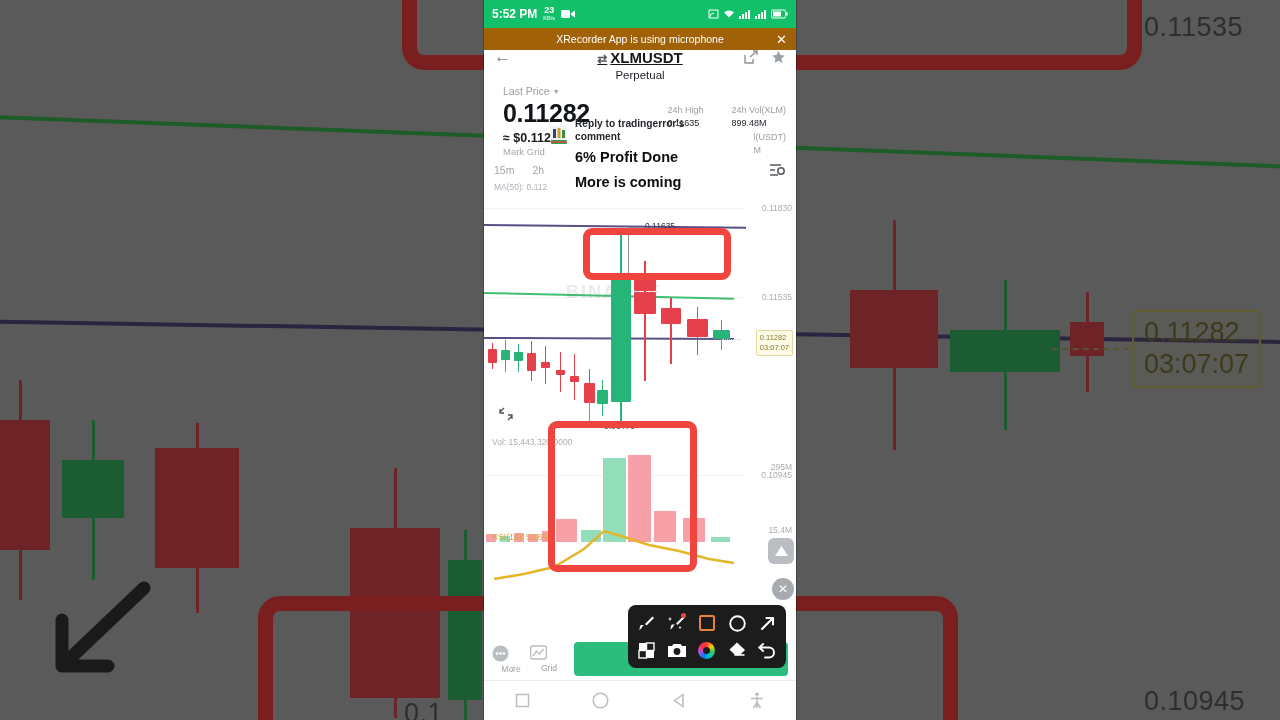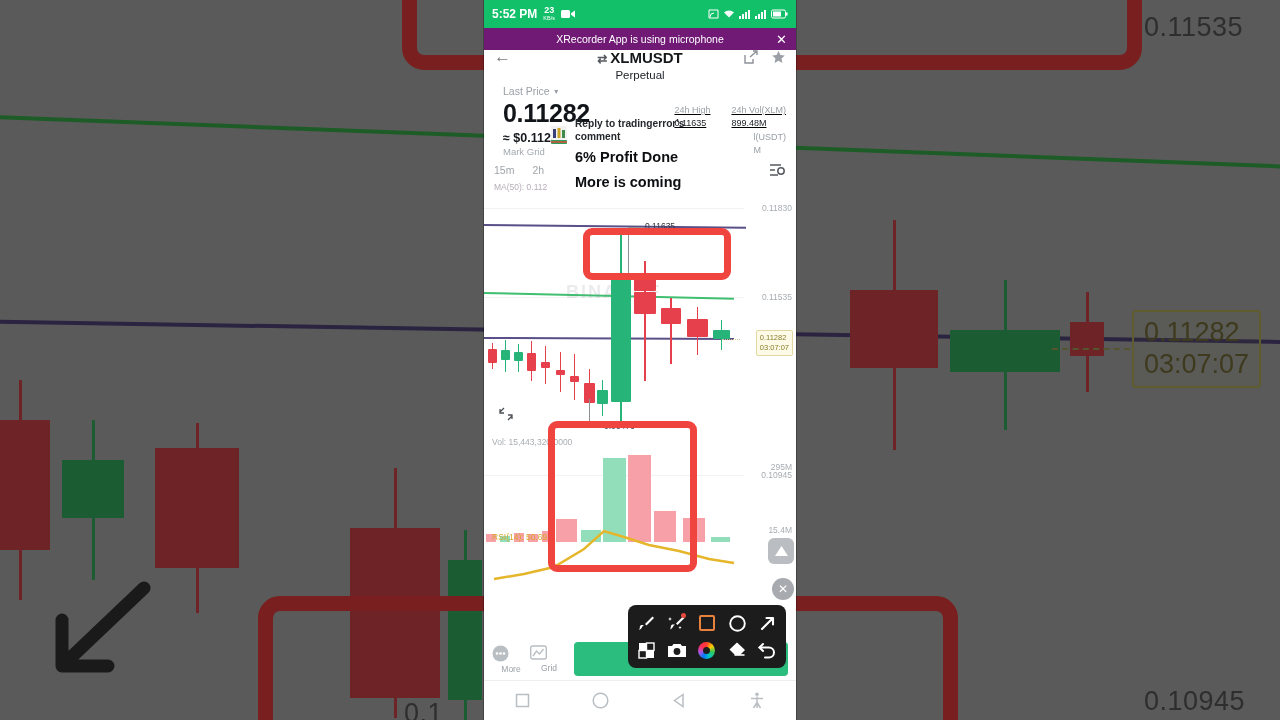--- a/index.html
+++ b/index.html
@@ -53,51 +53,51 @@
   }
   .sb-left { display: flex; align-items: center; gap: 6px; }
   .sb-time { font-size: 12px; font-weight: bold; }
   .sb-kb { line-height: 8px; text-align: center; }
   .sb-kb .num { font-size: 9px; font-weight: bold; display: block; }
   .sb-kb .unit { font-size: 5.5px; display: block; }
   .sb-right { margin-left: auto; display: flex; align-items: center; gap: 4px; }
 
   
   .mic-banner {
-    height: 22px; background: #701a75; color: #ffffff;
+    height: 22px; background: #a16207; color: #ffffff;
     display: flex; align-items: center; justify-content: center;
     font-size: 10.5px; position: relative; z-index: 39;
   }
   .mic-banner .close {
     position: absolute; right: 9px; top: 50%; transform: translateY(-50%);
     font-size: 13px; cursor: pointer;
   }
 
   
   .app-header {
     height: 26px; display: flex; align-items: center; padding: 0 10px;
     position: relative; margin-top: -6px;
   }
   .hdr-back { font-size: 17px; color: #7a7a7a; width: 24px; }
   .hdr-title {
     position: absolute; left: 0; right: 0; text-align: center;
-    font-size: 15px; font-weight: bold; color: #16181a;
+    font-size: 15px; font-weight: bold; color: #16181a; text-decoration: underline;
   }
   .hdr-title .swap { font-size: 12px; color: #55595f; margin-right: 3px; }
   .hdr-right { margin-left: auto; display: flex; align-items: center; gap: 13px; z-index: 2;}
   .hdr-icon { color: #8d9196; }
   .sub-perp { text-align: center; font-size: 11.5px; color: #1d2026; margin-top: -1px; }
 
   
   .price-wrap { padding: 4px 10px 0 19px; position: relative; }
   .lastprice-row { font-size: 10.5px; color: #9aa0a6; display: flex; align-items: center; gap: 3px; }
   .caret { font-size: 7px; }
   .price-main { display: flex; align-items: flex-start; margin-top: 2px; }
   .big-price { font-size: 25px; font-weight: bold; color: #111418; letter-spacing: -0.3px; }
-  .stats { margin-left: auto; display: flex; gap: 21px; padding-top: 5px; text-decoration: underline; }
+  .stats { margin-left: auto; display: flex; gap: 28px; padding-top: 5px; }
   .stat { font-size: 9px; color: #9aa0a6; line-height: 13px; }
   .stat .v { color: #20242a; }
   .usd-row { display: flex; align-items: flex-start; margin-top: 1px; }
   .usd { font-size: 12.5px; color: #15181c; font-weight: bold; }
   .markprice { font-size: 9.5px; color: #a3a8ad; margin-top: 1px; }
   .usdt-side { margin-left: auto; font-size: 9px; color: #9aa0a6; text-align: left; line-height: 13px; }
 
   
   .tf-row { display: flex; align-items: center; gap: 18px; padding: 5px 10px 0 10px; }
   .tf { font-size: 10.5px; color: #a0a5aa; }

